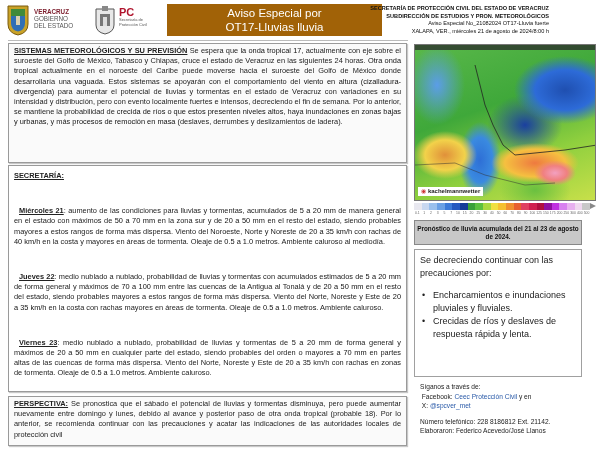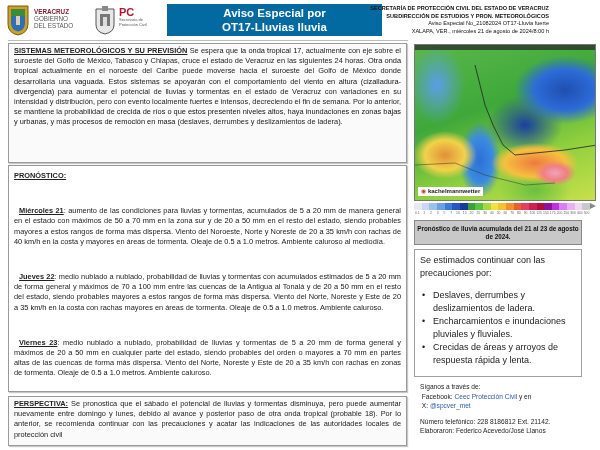--- a/index.html
+++ b/index.html
@@ -8,21 +8,21 @@
 
   
   .header { position: absolute; left: 0; top: 0; width: 553px; height: 42px; }
   .logo-ver { position: absolute; left: 6px; top: 4px; width: 24px; height: 32px; }
   .ver-text { position: absolute; left: 34px; top: 8px; font-size: 6.3px; line-height: 7px; color: #555; }
   .ver-text b { color: #7a1b2a; display: block; font-weight: bold; }
   .logo-pc { position: absolute; left: 94px; top: 5px; width: 22px; height: 30px; }
   .pc-text { position: absolute; left: 119px; top: 7px; }
   .pc-text .pc { font-size: 11px; font-weight: bold; color: #b0152e; line-height: 11px; display: block; }
   .pc-text .pcsub { font-size: 4px; line-height: 4.6px; color: #555; display: block; }
-  .title-box { position: absolute; left: 167px; top: 4px; width: 215px; height: 32px; background: #0369a1; color: #fff; font-weight: bold; font-size: 11.5px; text-align: center; line-height: 13.5px; padding-top: 3px; }
+  .title-box { position: absolute; left: 167px; top: 4px; width: 215px; height: 32px; background: #a16207; color: #fff; font-weight: normal; font-size: 11.5px; text-align: center; line-height: 13.5px; padding-top: 3px; }
   .head-right { position: absolute; right: 4px; top: 5px; width: 220px; text-align: right; font-size: 5.6px; line-height: 7.6px; color: #111; font-weight: bold; }
   .head-right .normal { font-weight: normal; }
   .head-line { position: absolute; left: 8px; top: 40px; width: 400px; height: 1px; background: #bbb; }
 
   
   .box { position: absolute; left: 8px; width: 399px; background: #fff; border: 1px solid #9a9a9a; box-shadow: 1px 1px 1px #c8c8c8; font-size: 7.4px; line-height: 10.2px; text-align: justify; padding: 2px 5px; color: #222; }
   .box b { font-weight: normal; color: #111; }
   .box u.hd { font-weight: bold; text-decoration: underline; }
   .sys-box { top: 43px; height: 120px; background: #fafafa; }
   .pron-box { top: 165px; height: 227px; padding-top: 5px; }
@@ -102,21 +102,21 @@
     <div class="normal">XALAPA, VER., miércoles 21 de agosto de 2024/8:00 h</div>
   </div>
   <div class="head-line"></div>
 </div>
 
 <div class="box sys-box">
   <u class="hd">SISTEMAS METEOROLÓGICOS Y SU PREVISIÓN</u><span> Se espera que </span><b>la onda tropical 17</b><span>, actualmente con eje sobre el suroeste del Golfo de México, Tabasco y Chiapas, cruce el estado de Veracruz en las siguientes 24 horas. </span><b>Otra onda tropical</b><span> actualmente en el noroeste del Caribe puede moverse hacia el suroeste del Golfo de México donde desarrollaría una </span><b>vaguada</b><span>. Estos sistemas se apoyarán con el comportamiento del </span><b>viento en altura (cizalladura-divergencia)</b><span> para aumentar el potencial de lluvias y tormentas en el estado de Veracruz con variaciones en su intensidad y distribución, pero con evento localmente fuertes e intensos, decreciendo el fin de semana. Por lo anterior, se mantiene la probabilidad de </span><b>crecida de ríos o que estos presenten niveles altos</b><span>, haya </span><b>inundaciones en zonas bajas y urbanas</b><span>, y más </span><b>procesos de remoción en masa</b><span> (deslaves, derrumbes y deslizamientos de ladera).</span>
 </div>
 
 <div class="box pron-box">
-  <div class="pron-title">PRONÓSTICO:</div>
+  <div class="pron-title">SECRETARÍA:</div>
 
   <div class="para">
     <u class="hd">Miércoles 21</u><span>: aumento de las condiciones para lluvias y tormentas, acumulados de </span><b>5 a 20 mm</b><span> de manera general en el estado con máximos de </span><b>50 a 70 mm</b><span> en la zona sur y de </span><b>20 a 50</b><span> mm en el resto del estado, siendo probables mayores a estos rangos de forma más dispersa. Viento del Noroeste, Norte y Noreste de </span><b>20 a 35 km/h</b><span> con rachas de </span><b>40 km/h</b><span> en la costa y mayores en áreas de tormenta. Oleaje de </span><b>0.5 a 1.0</b><span> metros. Ambiente caluroso al mediodía.</span>
   </div>
 
   <div class="para">
     <u class="hd">Jueves 22</u><span>: medio nublado a nublado, probabilidad de lluvias y tormentas con acumulados estimados de </span><b>5 a 20 mm</b><span> de forma general y máximos de </span><b>70 a 100</b><span> mm entre las cuencas de la Antigua al Tonalá y de </span><b>20 a 50 mm</b><span> en el resto del estado, siendo probables mayores a estos rangos de forma más dispersa. Viento del Norte, Noreste y Este de </span><b>20 a 35 km/h</b><span> en la costa con rachas mayores en áreas de tormenta. Oleaje de </span><b>0.5 a 1.0 metros.</b><span> Ambiente caluroso.</span>
   </div>
 
   <div class="para">
@@ -188,25 +188,24 @@
     <span>200</span>
     <span>250</span>
     <span>300</span>
     <span>400</span>
     <span>500</span>
   </div>
 
 <div class="caption">Pronóstico de lluvia acumulada del 21 al 23 de agosto de 2024.</div>
 
 <div class="rec-box">
-  <div>Se estimados continuar con las precauciones por:</div>
+  <div>Se decreciendo continuar con las precauciones por:</div>
   <ul>
-    <li>Deslaves, derrumbes y deslizamientos de ladera.</li>
     <li>Encharcamientos e inundaciones pluviales y fluviales.</li>
-    <li>Crecidas de áreas y arroyos de respuesta rápida y lenta.</li>
+    <li>Crecidas de ríos y deslaves de respuesta rápida y lenta.</li>
   </ul>
 </div>
 
 <div class="contact">
   <div>Síganos a través de:</div>
   <div>&nbsp;<span>Facebook: </span><span class="link">Ceec Protección Civil</span><span> y en</span></div>
   <div>&nbsp;<span>X: </span><span class="link">@spcver_met</span></div>
   <div class="gap"></div>
   <div>Número telefónico:  228 8186812 Ext. 21142.</div>
   <div>Elaboraron: Federico Acevedo/José Llanos</div>

